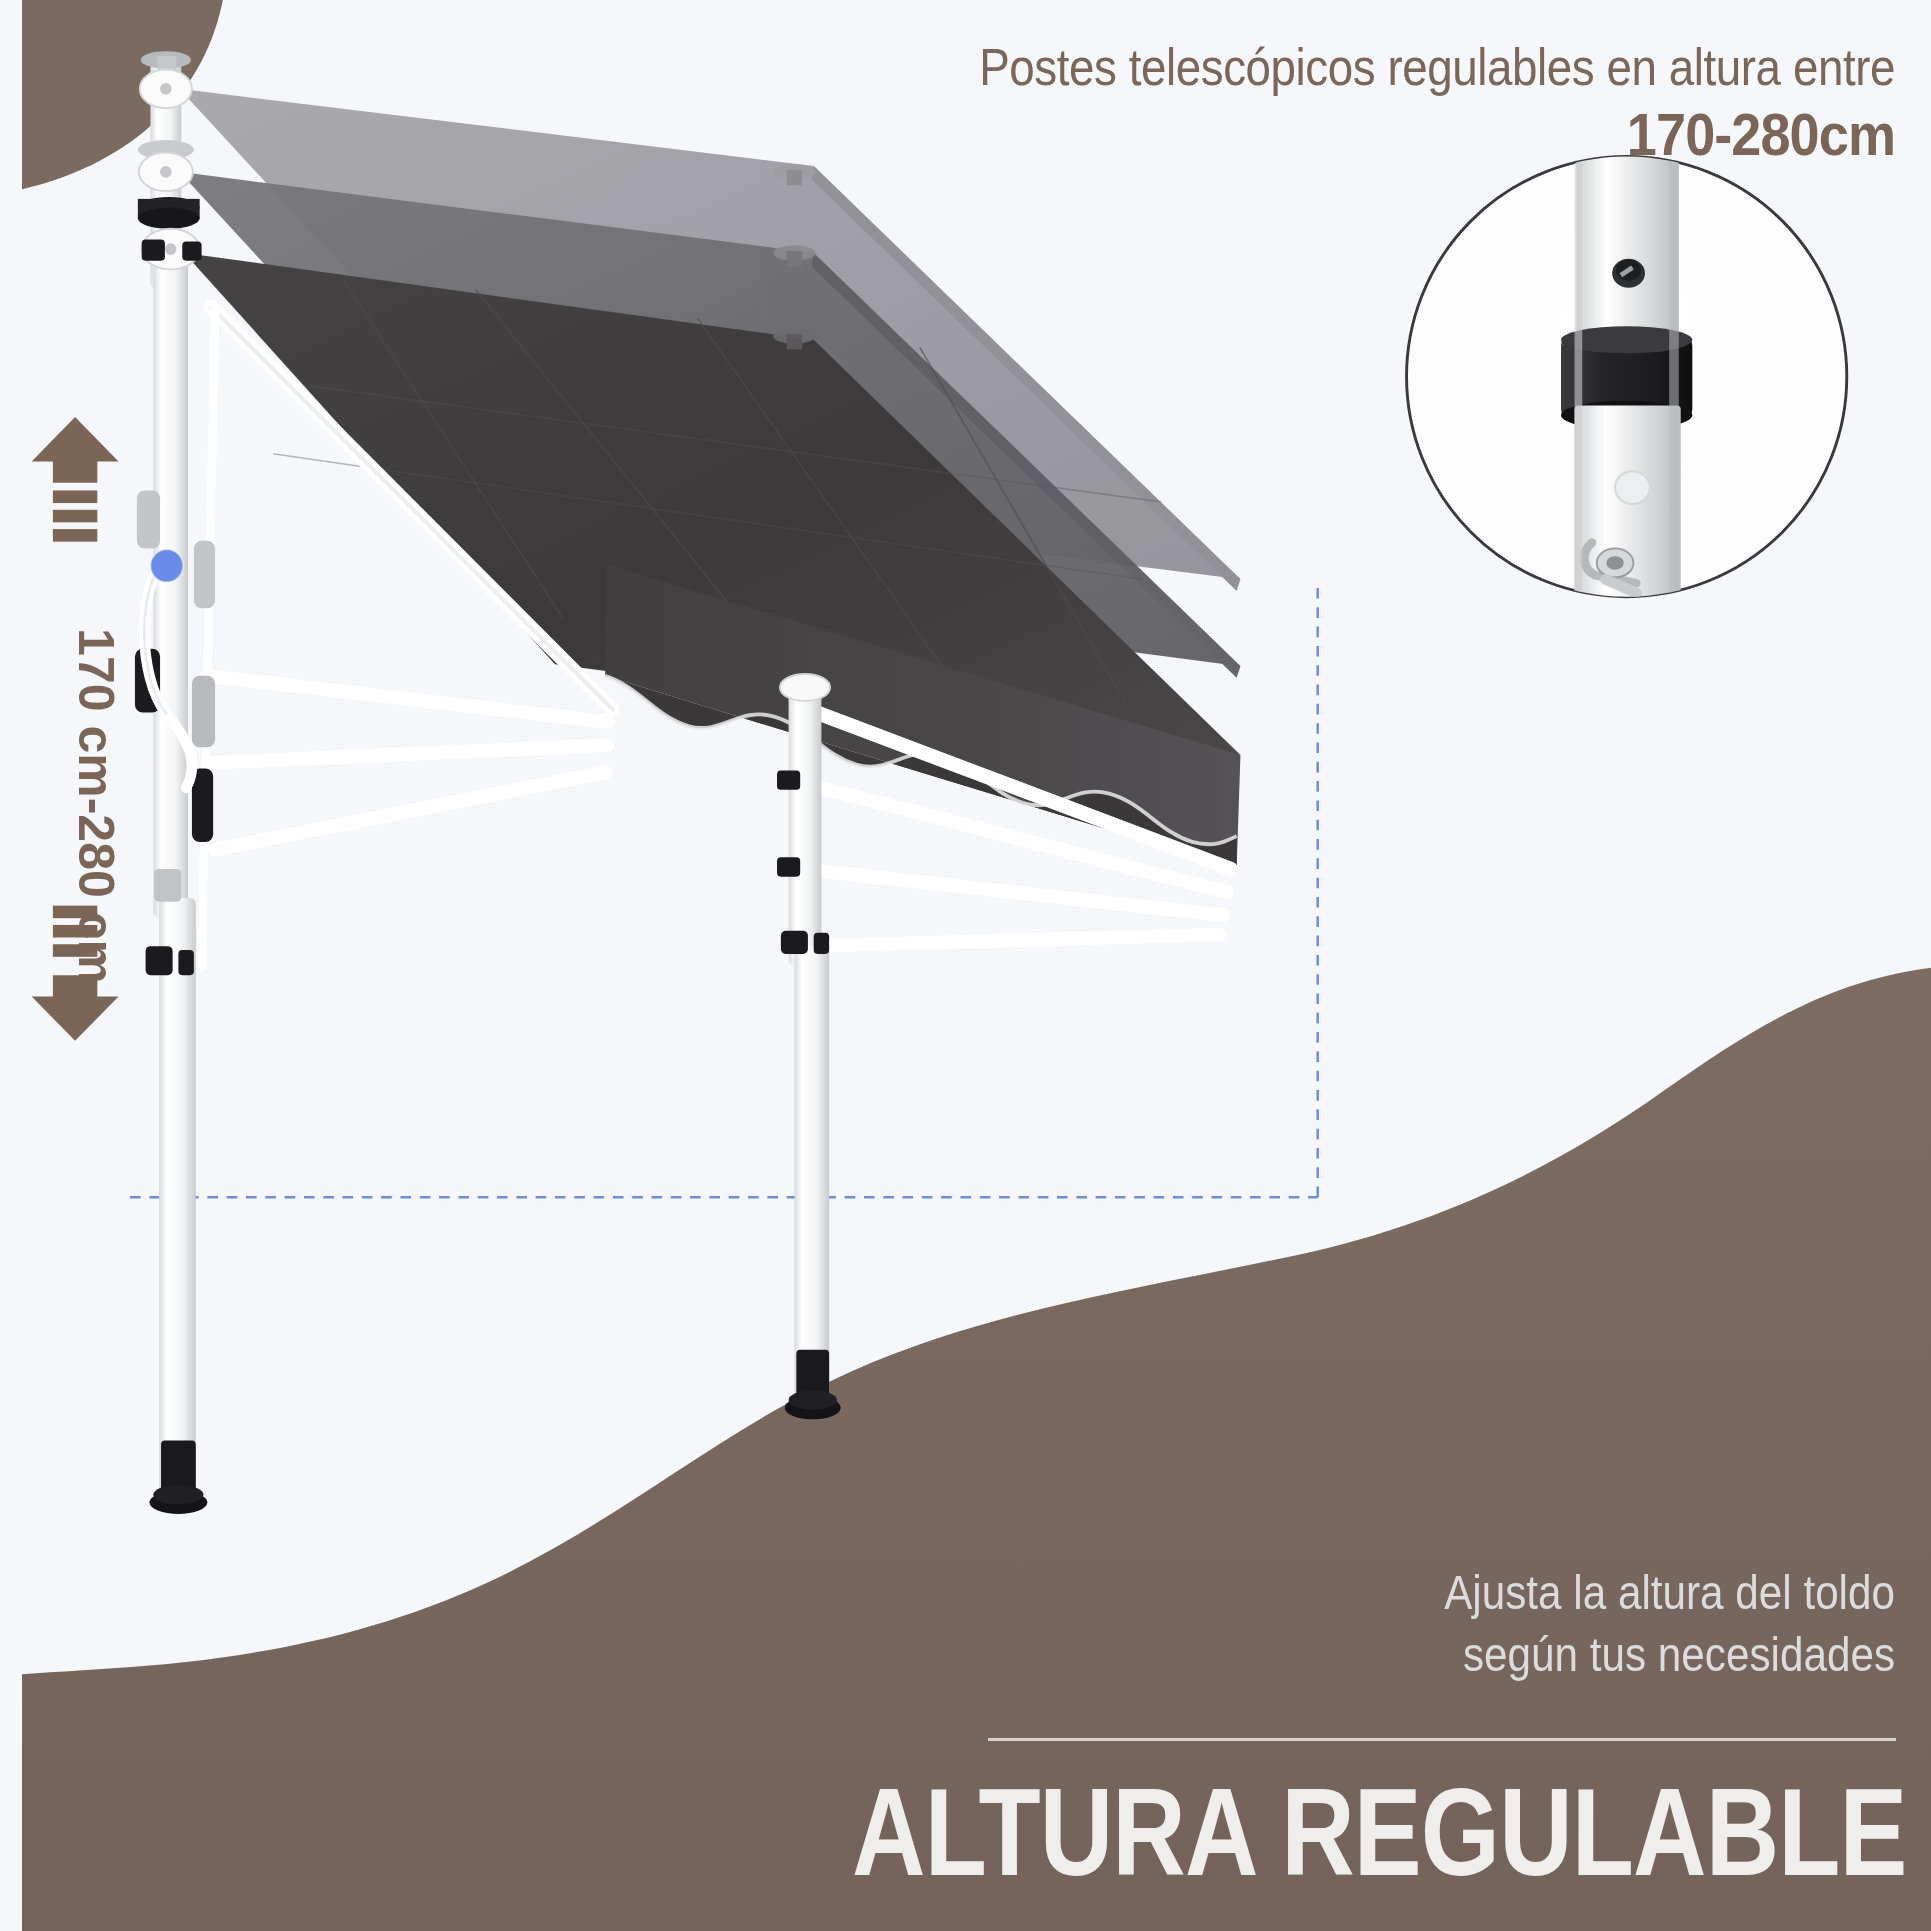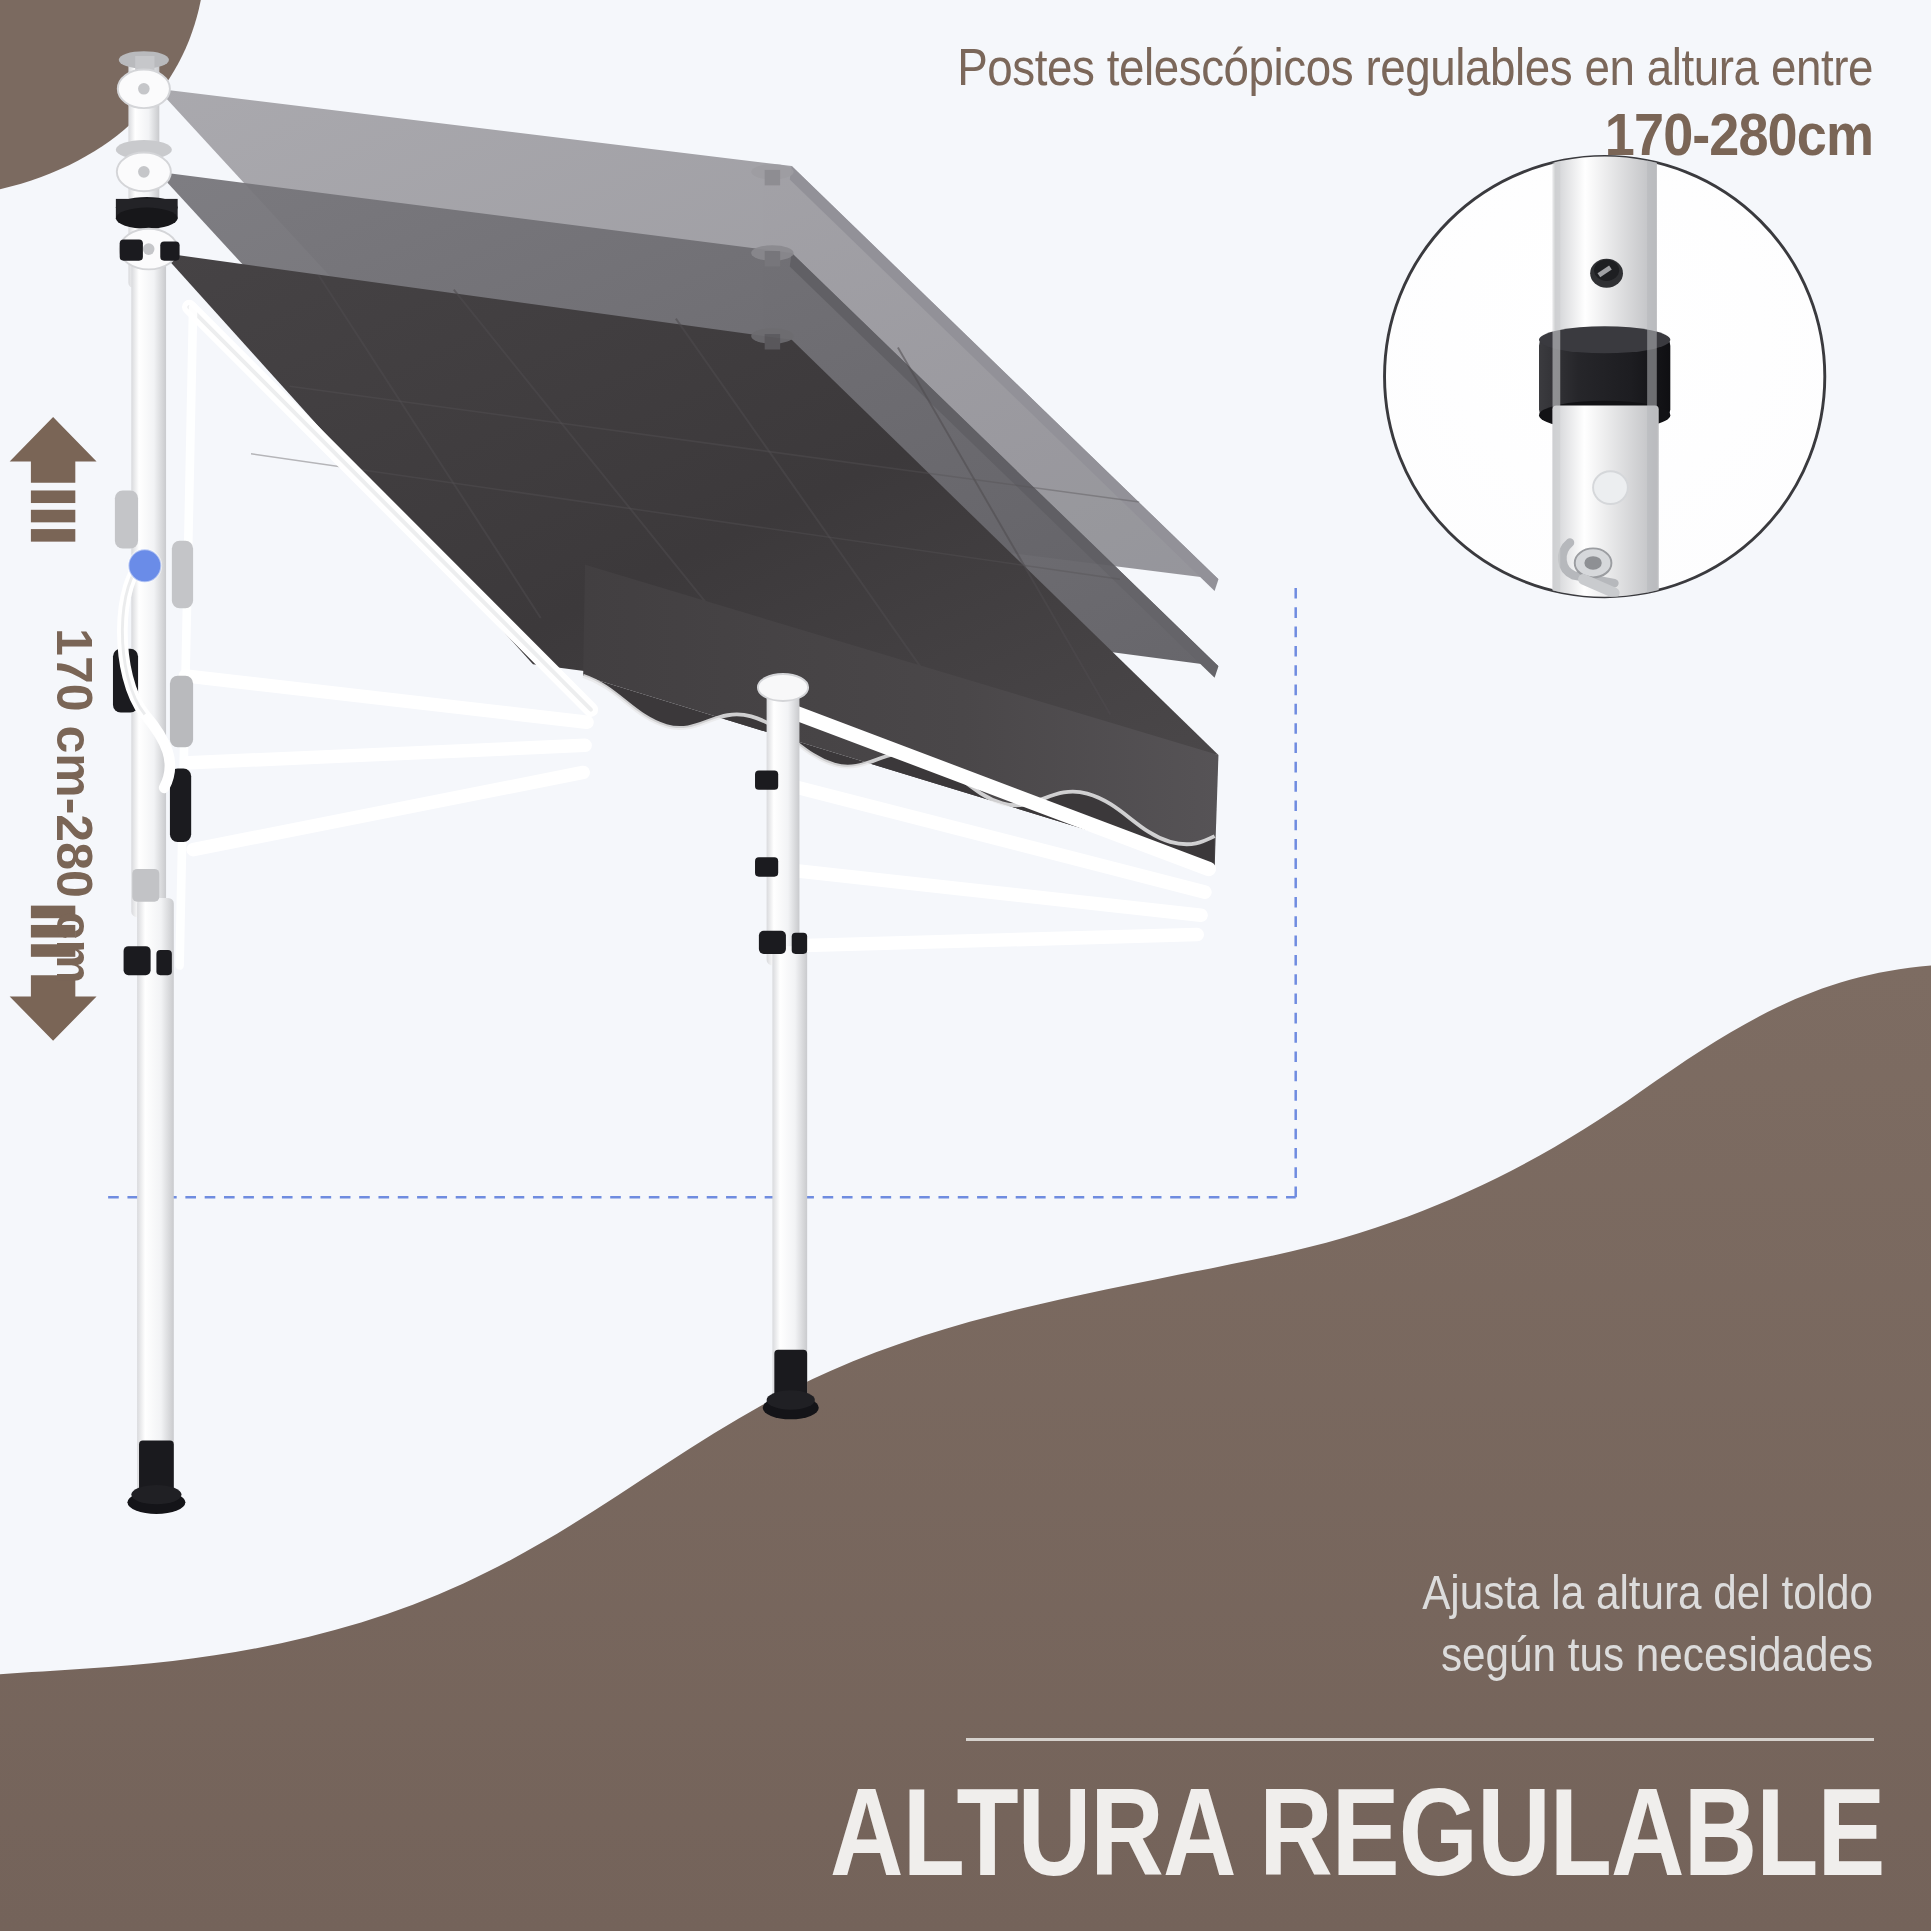--- a/index.html
+++ b/index.html
@@ -3,21 +3,21 @@
 <meta charset="utf-8">
 <style>
   html,body{margin:0;padding:0;}
   body{
     width:1931px;height:1931px;
     background:#f5f7fb;
     font-family:"Liberation Sans", sans-serif;
     overflow:hidden;
     position:relative;
   }
-  .stage{position:absolute;inset:0;overflow:hidden;}
+  .stage{position:absolute;inset:0;overflow:hidden;margin-left:22px;}
 
   
   #bg-svg{position:absolute;left:0;top:0;width:1931px;height:1931px;}
 
   
   .headline{
     position:absolute;
     left:599px;top:37px;width:1274px;
     text-align:right;
     font-family:"Liberation Sans", sans-serif;

